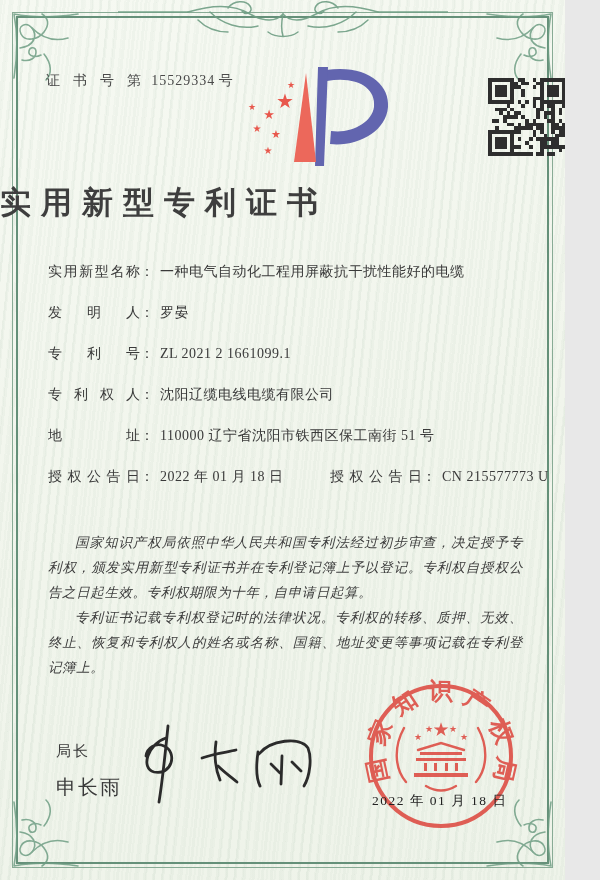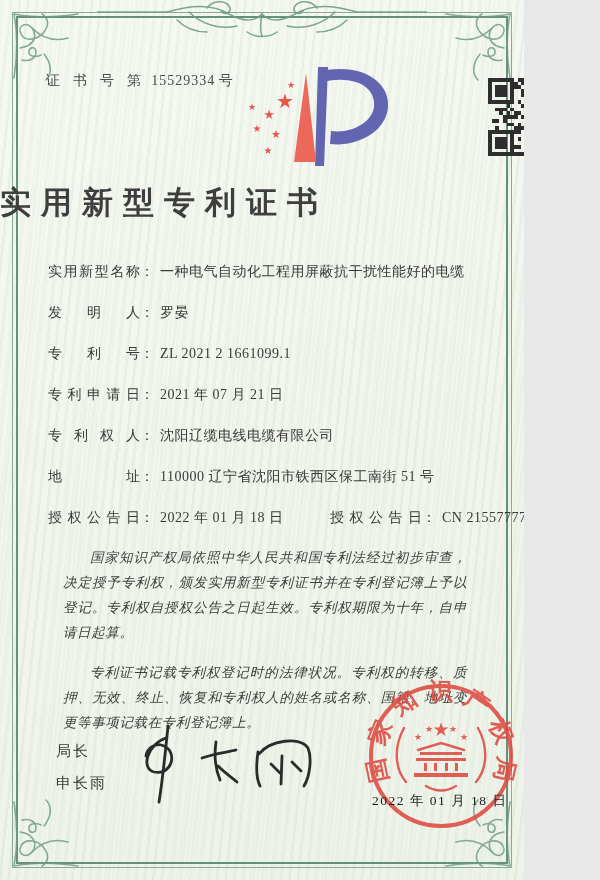--- a/index.html
+++ b/index.html
@@ -1,19 +1,19 @@
 <!DOCTYPE html>
 <html><head>
 <meta charset="utf-8">
 <style>
   html,body{margin:0;padding:0;background:#e8e8e8;}
   .page{
     position:relative; width:524px; height:880px; overflow:hidden;
     background:linear-gradient(160deg,#f6f9f2 0%,#f1f5ec 55%,#eef3e9 100%);
-    font-family:"Liberation Serif","DejaVu Serif",serif; color:#333;
+    font-family:"Liberation Serif","DejaVu Serif",serif; color:#333;padding-left:41px;
   }
   .guilloche{position:absolute; inset:0; pointer-events:none;
     background:
       repeating-linear-gradient(96deg, rgba(110,150,122,.05) 0 3px, transparent 3px 9px),
       repeating-linear-gradient(-84deg, rgba(110,150,122,.04) 0 2px, transparent 2px 8px);
   }
   .frame-outer{position:absolute; inset:12px; border:1px solid #88ab95; pointer-events:none;}
   .frame-inner{position:absolute; inset:16px; border:2px solid #659079; pointer-events:none;}
   .corner{position:absolute; width:78px; height:78px; pointer-events:none;}
   .corner.tl{left:8px; top:8px;}
@@ -36,24 +36,24 @@
   .frow{line-height:21px; margin-bottom:20px; white-space:nowrap;}
   .flabel{display:inline-block; width:92px; text-align:justify; text-align-last:justify; vertical-align:top;}
   .fcolon{margin-right:6px;}
   .fvalue{letter-spacing:.5px;}
   .grant{display:flex;}
   .grant .g-left{width:282px; flex:none;}
 
   .paras{position:absolute; left:48px; right:42px; top:530px;
     font-size:13.5px; line-height:25px; text-align:justify; color:#3d3d3d;
     font-style:italic; letter-spacing:.6px;}
-  .paras p{margin:15px; text-indent:2em;}
+  .paras p{margin:0; text-indent:2em;}
 
   .sig-title{position:absolute; left:56px; top:742px; font-size:15px; color:#3a3a3a; letter-spacing:2px;}
-  .sig-name{position:absolute; left:56px; top:774px; font-size:15px; color:#3a3a3a; letter-spacing:2px;}
+  .sig-name{position:absolute; left:56px; top:774px; font-size:20px; color:#3a3a3a; letter-spacing:2px;}
   .sig-script{position:absolute; left:132px; top:722px;}
 
   .seal{position:absolute; left:356px; top:676px;}
   .seal-date{position:absolute; left:372px; top:792px; font-size:13.5px; color:#222; letter-spacing:1.5px; white-space:nowrap;}
 
   .footer{position:absolute; left:0; right:0; top:838px; text-align:center; font-size:12.5px; color:#3c3c3c; letter-spacing:2px;}
 </style>
 </head>
 <body>
 
@@ -361,23 +361,20 @@
     <div class="frow">
       <span class="flabel">实用新型名称</span><span class="fcolon">：</span><span class="fvalue">一种电气自动化工程用屏蔽抗干扰性能好的电缆</span>
     </div>
     <div class="frow">
       <span class="flabel">发明人</span><span class="fcolon">：</span><span class="fvalue">罗晏</span>
     </div>
     <div class="frow">
       <span class="flabel">专利号</span><span class="fcolon">：</span><span class="fvalue">ZL 2021 2 1661099.1</span>
     </div>
     <div class="frow">
-      <span class="flabel">专利申请日</span><span class="fcolon">：</span><span class="fvalue">2021 年 07 月 21 日</span>
-    </div>
-    <div class="frow">
       <span class="flabel">专利权人</span><span class="fcolon">：</span><span class="fvalue">沈阳辽缆电线电缆有限公司</span>
     </div>
     <div class="frow">
       <span class="flabel">地址</span><span class="fcolon">：</span><span class="fvalue">110000  辽宁省沈阳市铁西区保工南街 51 号</span>
     </div>
     <div class="frow grant">
       <span class="g-left">
         <span class="flabel">授权公告日</span><span class="fcolon">：</span><span class="fvalue">2022 年 01 月 18 日</span>
       </span>
       <span class="g-right">

